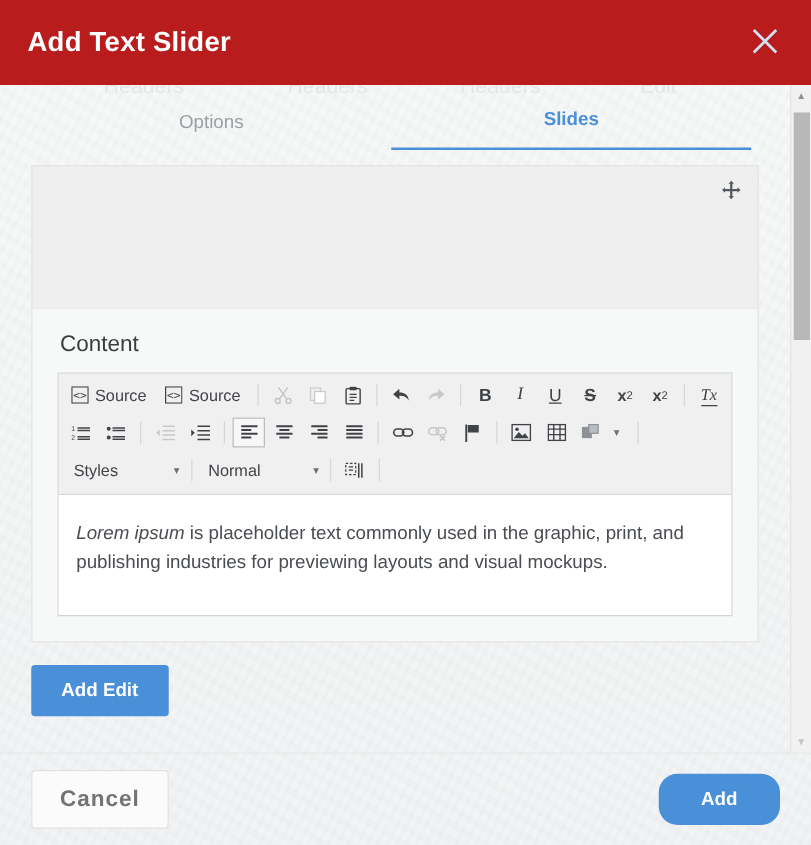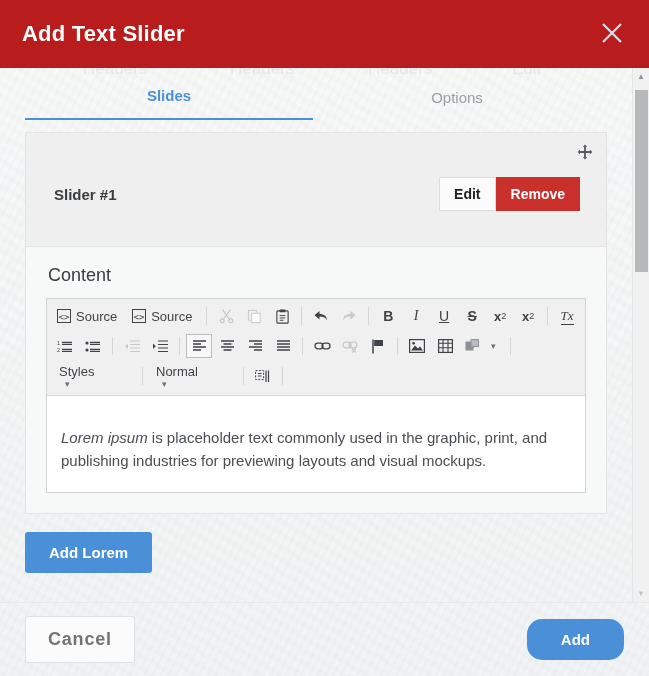--- a/index.html
+++ b/index.html
@@ -178,30 +178,30 @@
     margin: 0 1px;
   }
   .tb-btn.wide { width: auto; padding: 0 7px 0 4px; gap: 5px; }
   .tb-btn.active { border: 1px solid #b9bcc0; background: #f7f7f7; }
   .tb-btn.disabled { color: #c2c4c6; cursor: default; }
   .tb-label { font-size: 13px; color: #404348; text-align: right; }
   .tb-sep {
     width: 1px; height: 18px; background: #d5d6d8; margin: 0 5px;
   }
   .tb-combo {
-    display: flex; align-items: flex-start;
+    display: flex; align-items: center;
     height: 24px; padding: 0 4px 0 8px;
     cursor: pointer;
-    color: #404348; font-size: 13px; flex-direction: column;
+    color: #404348; font-size: 13px;
   }
   .tb-combo .cap { min-width: 74px; }
   .tb-combo.normal .cap { min-width: 78px; }
   .tb-arrow { font-size: 9px; color: #6d7073; margin-left: 6px; }
   .editor-area {
-    padding: 30px 14px 10px 14px;
+    padding: 19px 14px 10px 14px;
     min-height: 96px;
     font-size: 15px;
     color: #4a4d51;
     line-height: 1.55;
     background: #fff;
   }
   .editor-area em { font-style: italic; }
 
   
   .additem-bar {
@@ -293,37 +293,32 @@
       <svg class="ico" width="26" height="26" viewBox="0 0 26 26" aria-hidden="true">
         <path d="M4 4 L22 22 M22 4 L4 22" stroke="#cfe0f2" stroke-width="2.2" fill="none"></path>
       </svg>
     </div>
   </div>
 
   <div class="modal-body">
     <div class="body-inner">
 
       <div class="tabs">
+        <div class="tab">Options</div>
         <div class="tab active">Slides</div>
-        <div class="tab">Options</div>
       </div>
 
       <div class="items-wrap">
 
         <div class="slide-card">
           <div class="drag-handle">
             <svg class="ico" width="16" height="16" viewBox="0 0 16 16" aria-hidden="true">
               <path d="M8 0.6 L10.2 3 H8.9 V7.1 H13 V5.8 L15.4 8 L13 10.2 V8.9 H8.9 V13 H10.2 L8 15.4 L5.8 13 H7.1 V8.9 H3 V10.2 L0.6 8 L3 5.8 V7.1 H7.1 V3 H5.8 Z" fill="#55585e"></path>
             </svg>
           </div>
-          <div class="slide-row">
-            <div class="slide-label">Slider #1</div>
-            <button class="btn-edit">Edit</button>
-            <button class="btn-remove">Remove</button>
-          </div>
         </div>
 
         <div class="content-panel">
           <div class="content-label">Content</div>
 
           <div class="editor">
             <div class="editor-toolbar">
 
               <div class="tb-row">
                 <div class="tb-btn wide">
@@ -515,21 +510,21 @@
             </div>
 
             <div class="editor-area">
               <em>Lorem ipsum</em><span> is placeholder text commonly used in the graphic, print, and publishing industries for previewing layouts and visual mockups.</span>
             </div>
           </div>
         </div>
       </div>
 
       <div class="additem-bar">
-        <button class="btn-additem">Add Lorem</button>
+        <button class="btn-additem">Add Edit</button>
       </div>
 
     </div>
 
     <div class="scrollbar">
       <div class="sb-arrow up">▲</div>
       <div class="sb-thumb"></div>
       <div class="sb-arrow down">▼</div>
     </div>
   </div>

